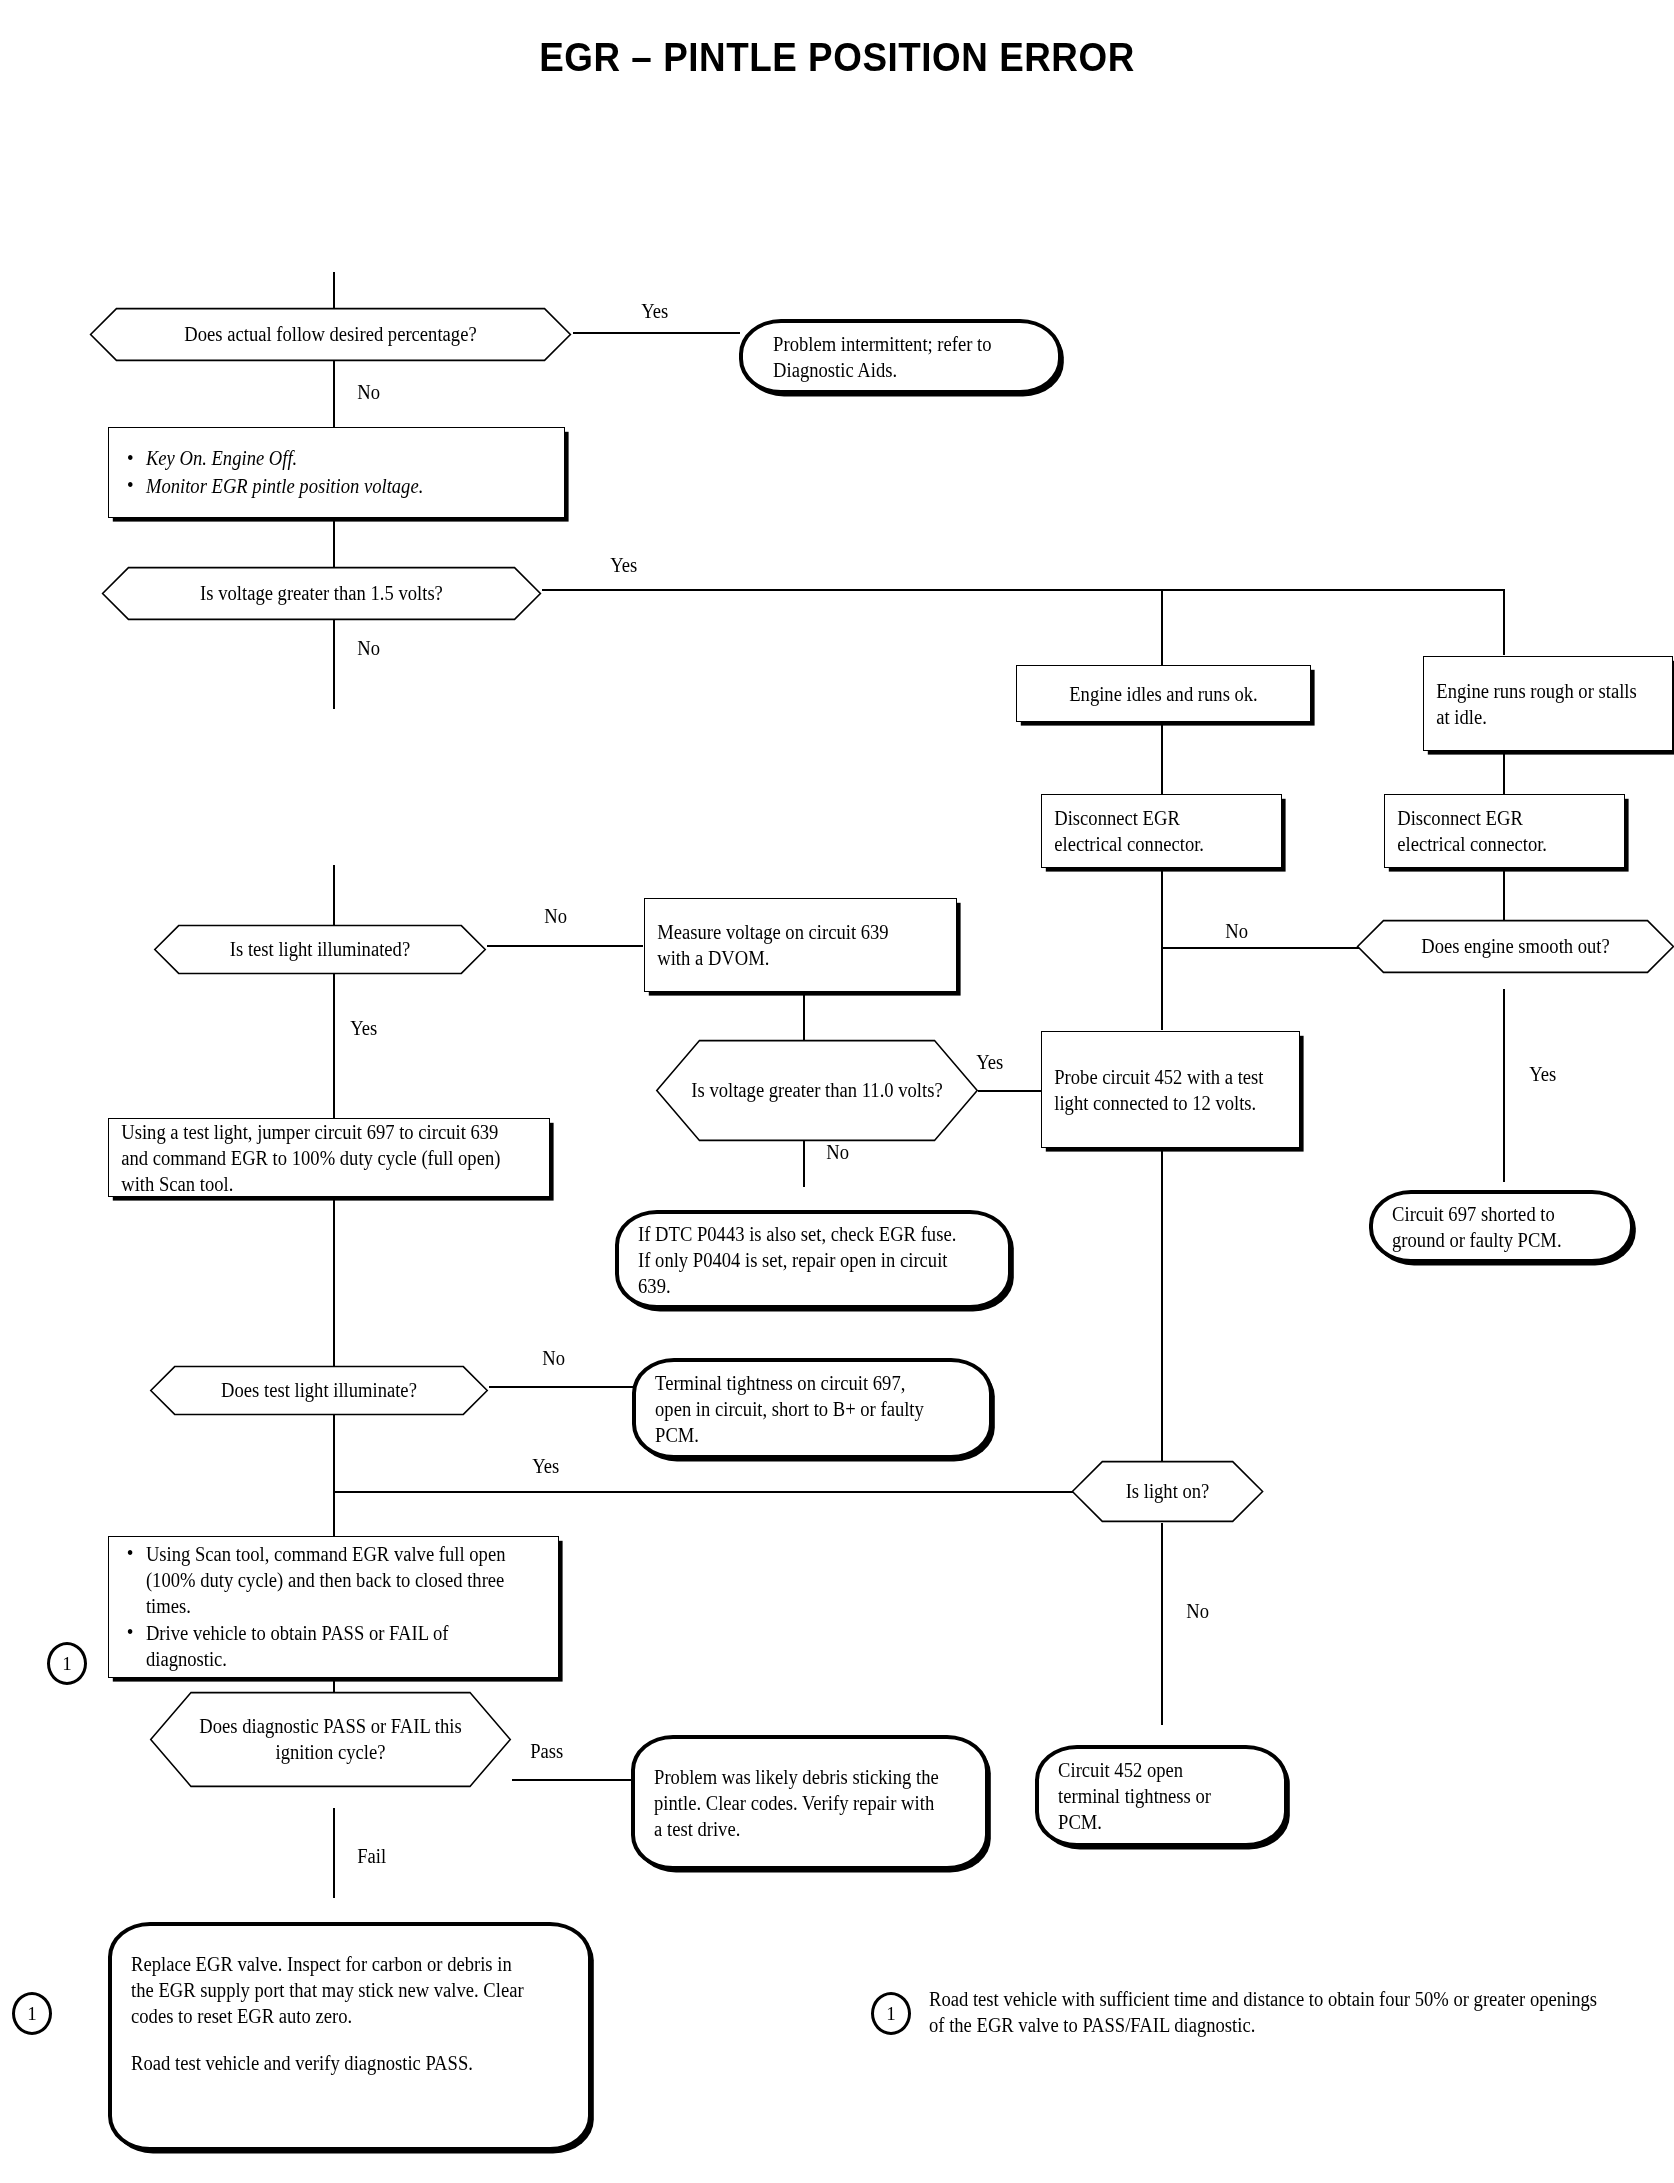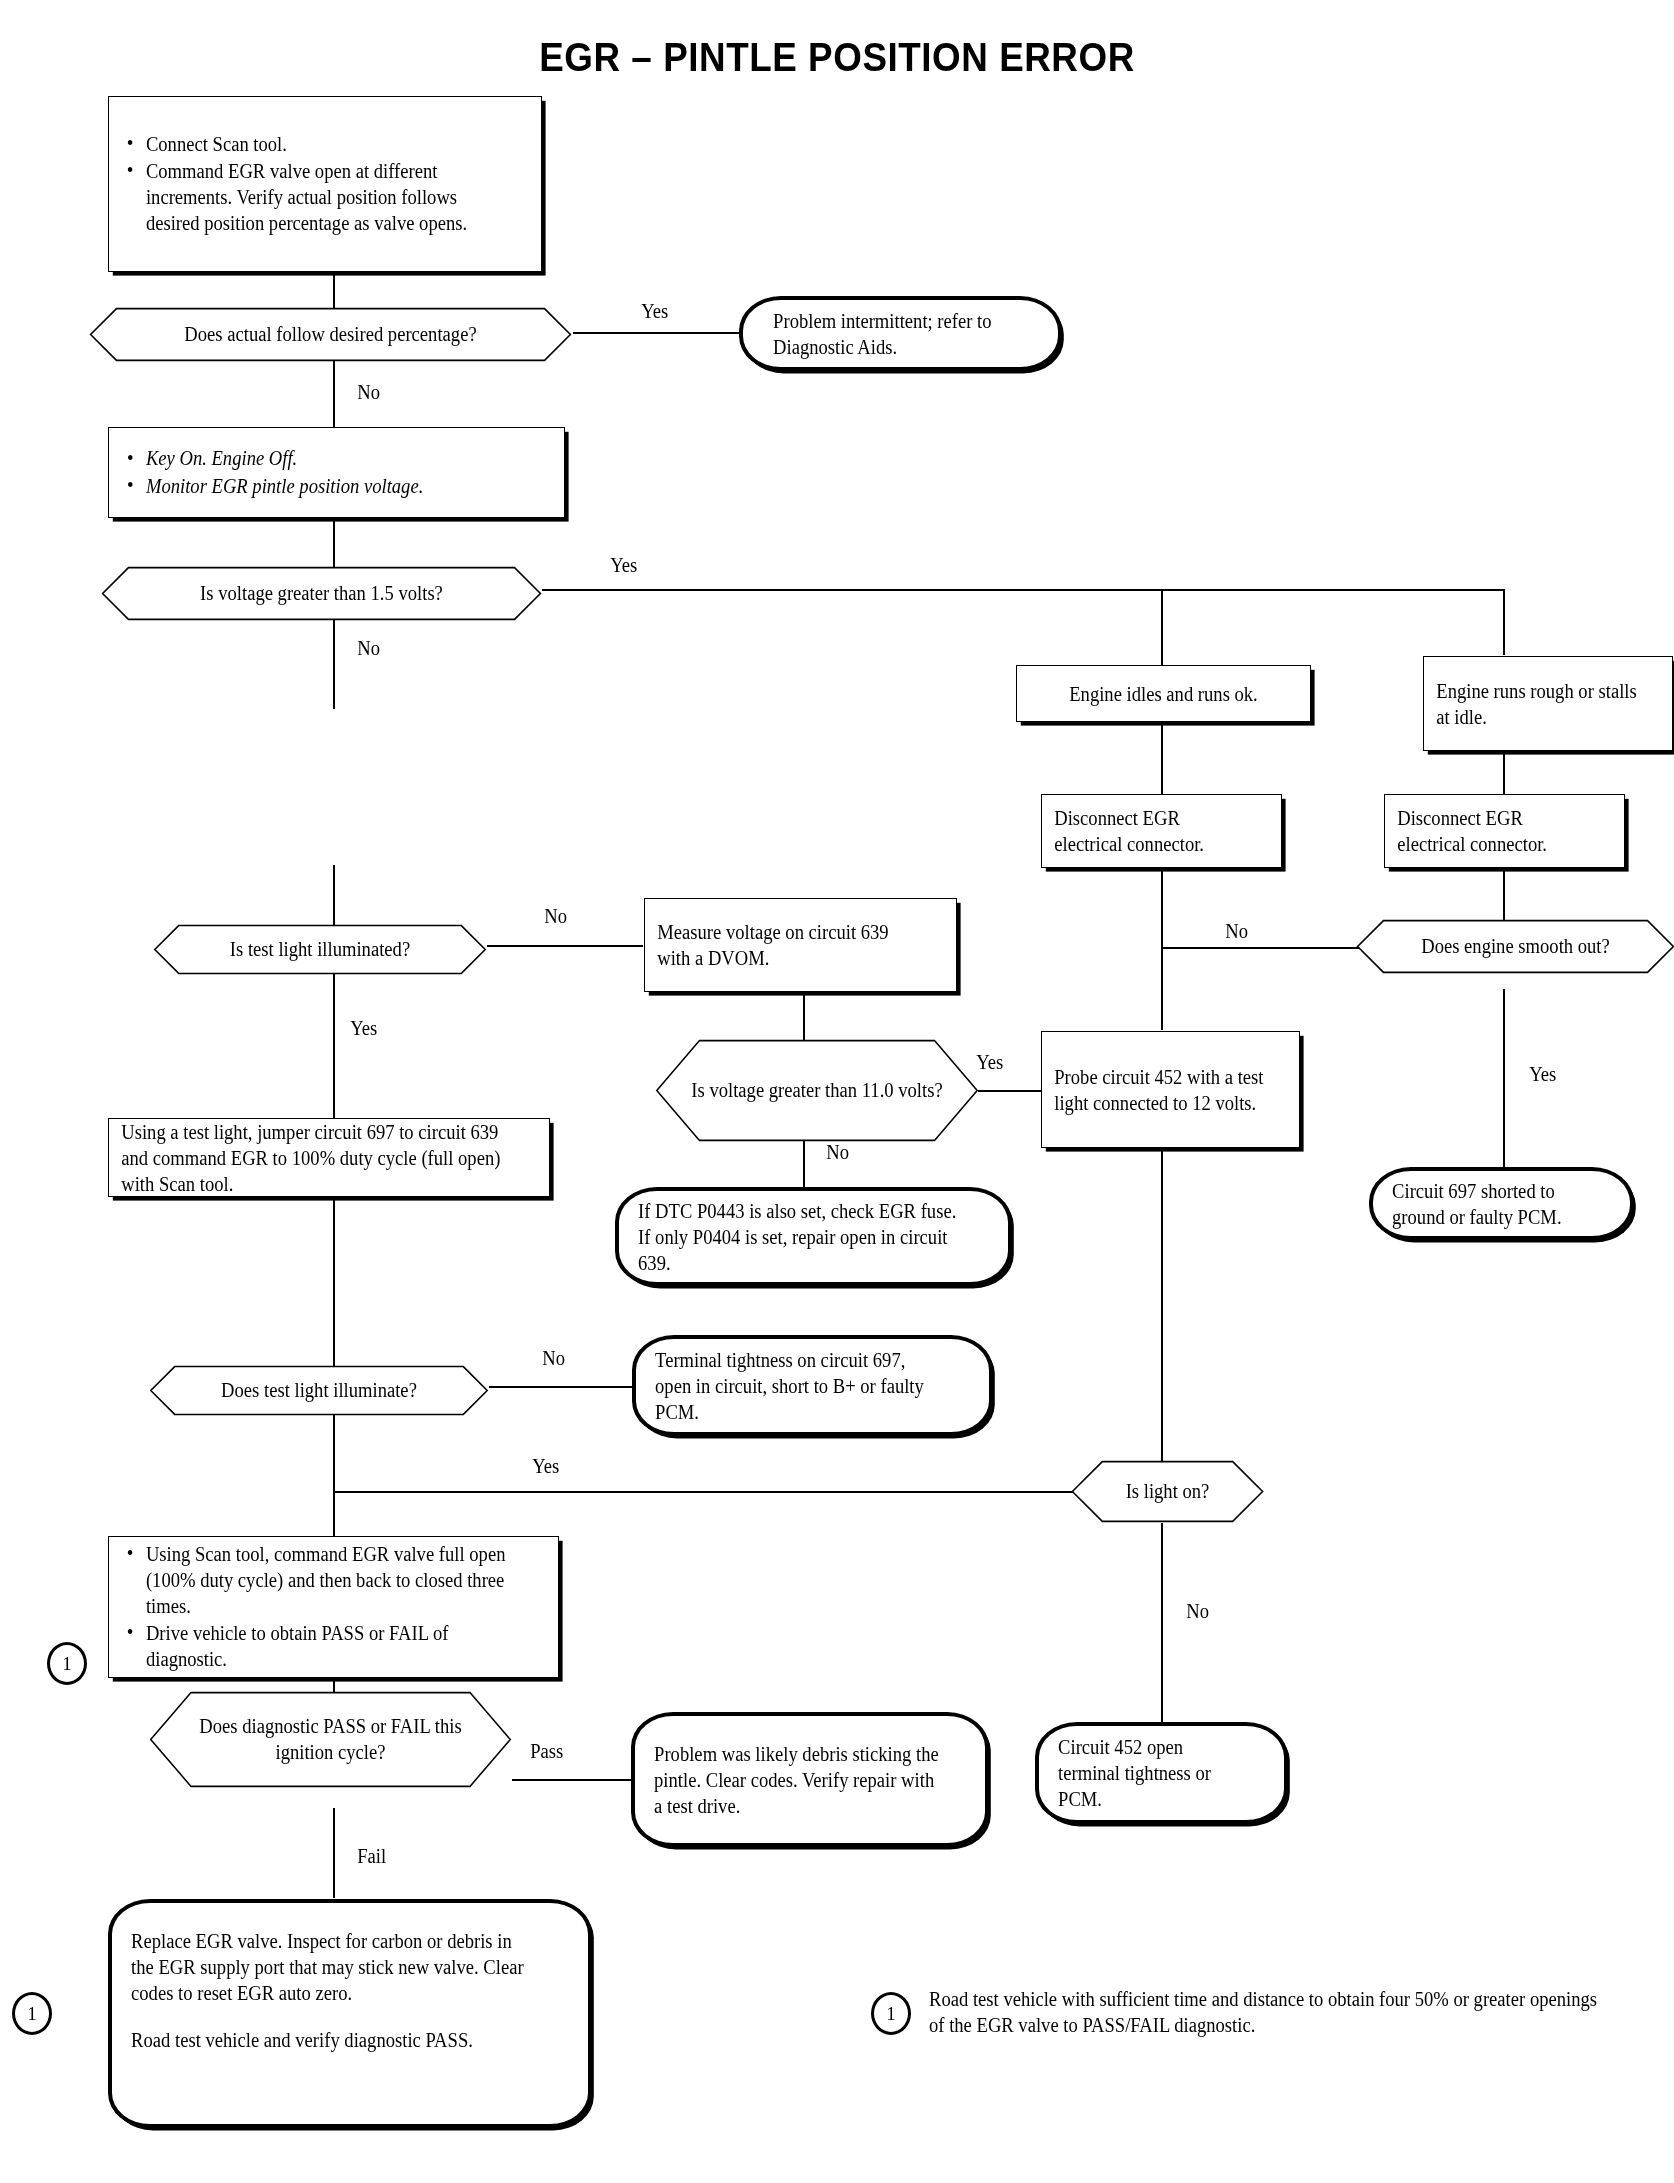--- a/index.html
+++ b/index.html
@@ -55,20 +55,21 @@
     border: 1.8px solid #000;
     box-shadow: 4.2px 4.2px 0 -0.6px #000;
   }
   .rect .txt { padding: 0 13.2px; }
 
   
   .rounded {
     border: 4.2px solid #000;
     border-radius: 42px / 35px;
     box-shadow: 3px 3.6px 0 -1.2px #000;
+    margin-top: 23px;
   }
   .rounded .txt { padding: 0 20.5px; }
 
   
   .hex {
     position: absolute;
     z-index: 3;
     display: flex;
     align-items: center;
     justify-content: center;
@@ -207,28 +208,20 @@
   <div class="ln lnv" style="left:333px; top:1491px; height:45px;"></div>
 
   <div class="ln lnv" style="left:1161px; top:1523px; height:202px;"></div>
 
   <div class="ln lnv" style="left:333px; top:1678px; height:66px;"></div>
 
   <div class="ln lnh" style="left:512px; top:1779px; width:120px;"></div>
 
   <div class="ln lnv" style="left:333px; top:1808px; height:90px;"></div>
 
-  <div class="node rect" style="left:108px; top:96px; width:434px; height:176px;">
-    <div class="txt">
-      <ul class="bul">
-        <li>Connect Scan tool.</li>
-        <li>Command EGR valve open at different increments. Verify actual position follows desired position percentage as valve opens.</li>
-      </ul>
-    </div>
-  </div>
 
   <div class="hex" style="left:90px; top:308px; width:481px; height:53px;">
     <svg width="481" height="53" viewBox="0 0 800 88">
       <polygon points="44,1 756,1 799,44 756,87 44,87 1,44" fill="#fff" stroke="#000" stroke-width="2.6"></polygon>
     </svg>
     <div class="txt">Does actual follow desired percentage?</div>
   </div>
 
   <div class="node rounded center" style="left:739px; top:296px; width:323px; height:75px;">
     <div class="txt" style="text-align:left;">Problem intermittent; refer to Diagnostic Aids.</div>

